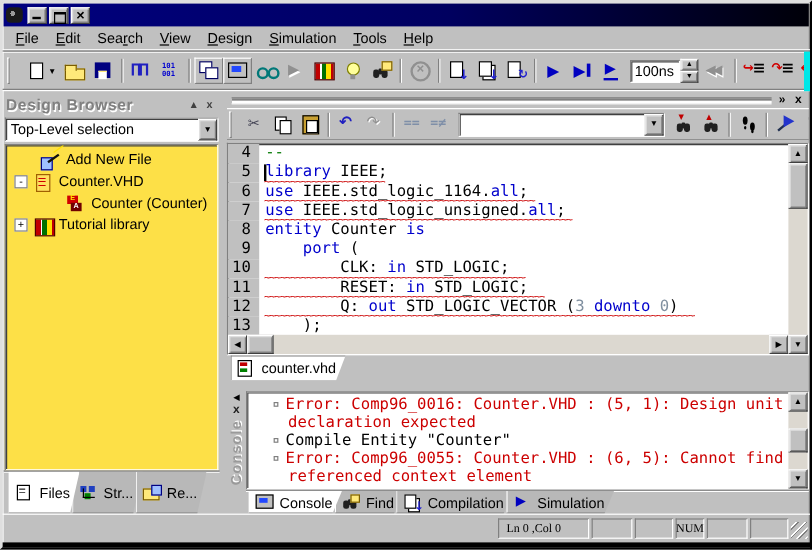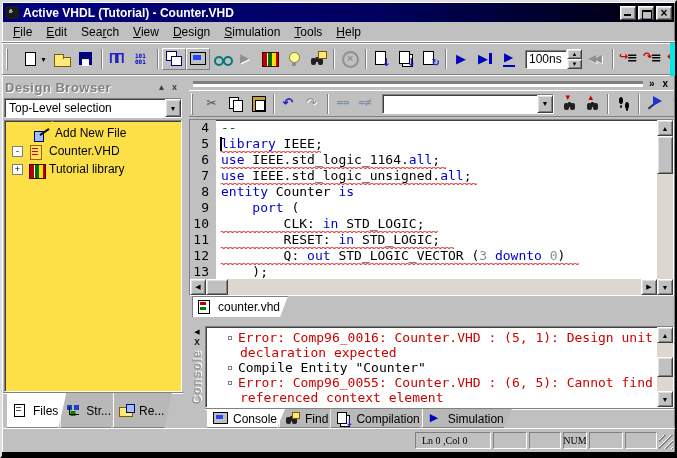--- a/index.html
+++ b/index.html
@@ -202,21 +202,20 @@
     background:repeating-linear-gradient(135deg,transparent 0 3px,#fff 3px 4px,#808080 4px 5px);}
   .blackedge{height:4px;background:#000;}
 </style>
 </head>
 <body>
 
 <div id="screen">
 
   <div class="titlebar">
     <div class="appicon"></div>
-    <div class="title-text">Active VHDL (Tutorial) - Counter.VHD</div>
     <div class="winbtns">
       <div class="wbtn out gl-min"></div>
       <div class="wbtn out gl-max"></div>
       <div class="wbtn out gl-close"></div>
     </div>
   </div>
 
   <div class="menubar">
       <span class="menu-item"><u>F</u>ile</span>
       <span class="menu-item"><u>E</u>dit</span>
@@ -335,20 +334,26 @@
             <span class="tsp"></span>
             <span class="tic ic-add-file-wand"></span>
             <span class="tlabel">Add New File</span>
           </div>
           <div class="trow">
             <span class="expander">-</span>
             <span class="tic ic-vhd-file"></span>
             <span class="tlabel">Counter.VHD</span>
           </div>
           <div class="trow">
+            <span class="tsp"></span>
+            <span class="tsp"></span>
+            <span class="tic ic-entity-ea"></span>
+            <span class="tlabel">Counter (Counter)</span>
+          </div>
+          <div class="trow">
             <span class="expander">+</span>
             <span class="tic ic-library-books ic" style="width: 18px;"></span>
             <span class="tlabel">Tutorial library</span>
           </div>
         </div>
       <div class="tabbar" id="ltabs">
           <div class="xtab active">
             <span class="tic ic-files-page"></span>
             <span class="tlbl">Files</span>
           </div>

